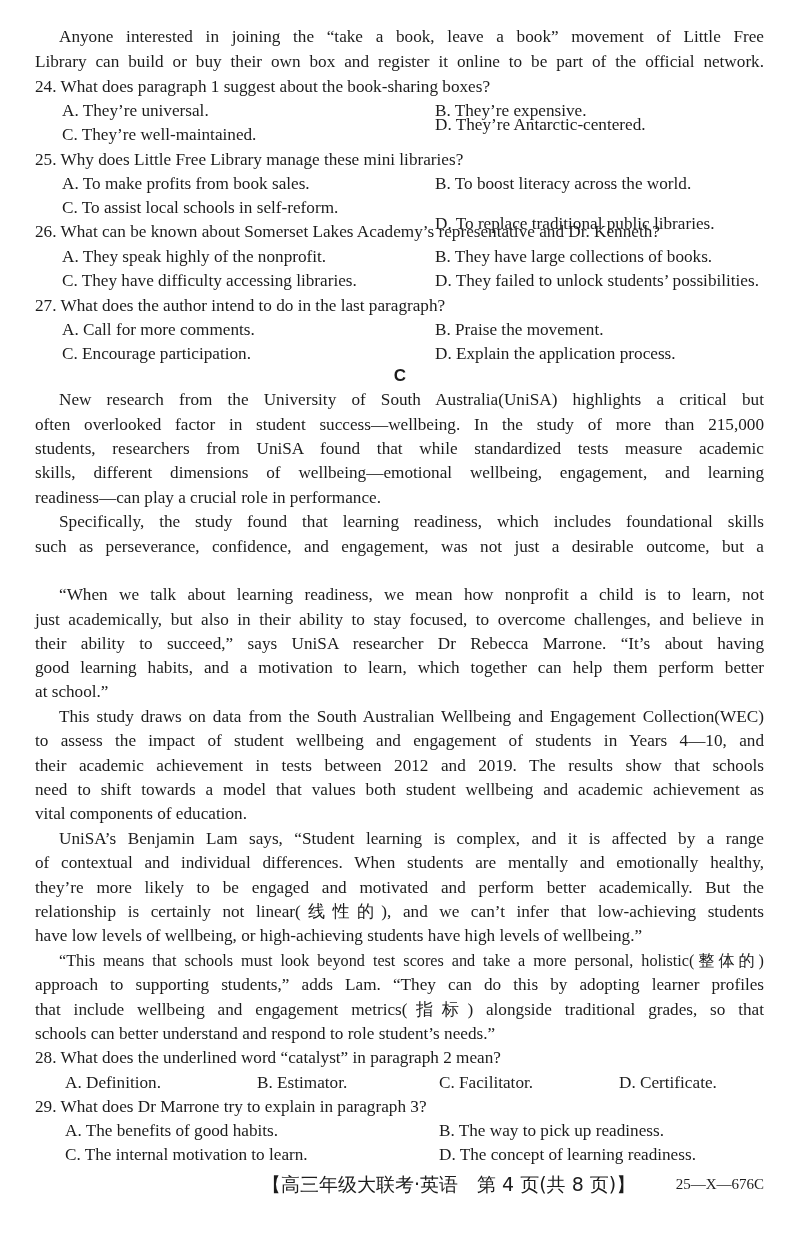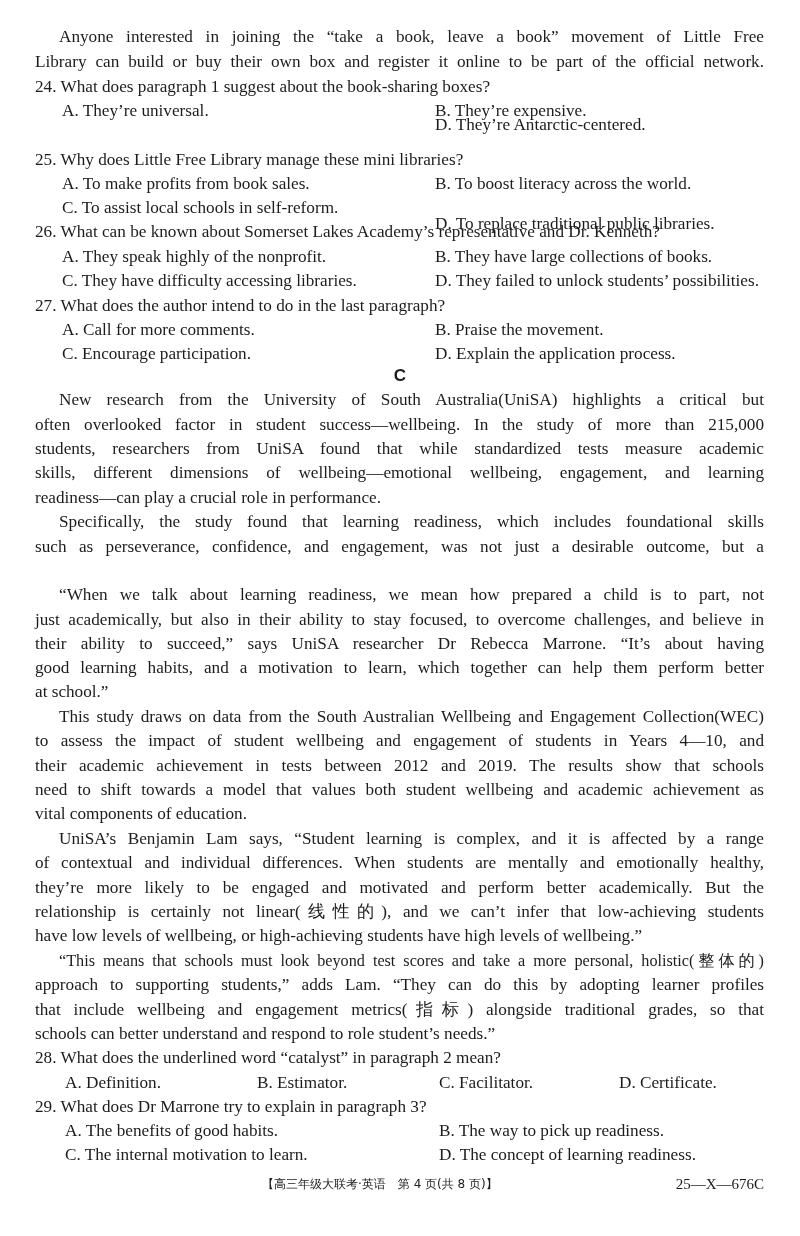--- a/index.html
+++ b/index.html
@@ -17,34 +17,35 @@
   }
   .just { text-align: justify; text-align-last: justify; }
   .ind { padding-left: 24px; width: 705px; }
   .opt { position: absolute; white-space: nowrap; height: 24px; line-height: 24px; margin-left: 9px; }
   .sec { position: absolute; left: 0; width: 800px; text-align: center; font-weight: bold; font-family: "Liberation Sans", sans-serif; font-size: 17px; }
   u { text-decoration: underline; text-underline-offset: 3px; }
   .footer {
     position: absolute; top: 1104px; left: 0; width: 800px; height: 24px; line-height: 24px;
     font-size: 15px;
   }
-  .footer .center { position: absolute; left: 262px; font-family: "DejaVu Sans", sans-serif; font-size: 12px; }
+  .footer .center { position: absolute; left: 262px; font-family: "DejaVu Sans", sans-serif; font-size: 19px; }
   .footer .code { position: absolute; right: 36px; }
 </style>
 </head>
 <body>
 
 <div class="page">
 
   <div class="ln ind just" style="top:25px">Anyone interested in joining the “take a book, leave a book” movement of Little Free</div>
   <div class="ln just" style="top:50px">Library can build or buy their own box and register it online to be part of the official network.</div>
 
   <div class="ln" style="top:75px">24. What does paragraph 1 suggest about the book-sharing boxes?</div>
   <div class="opt" style="top:99px;left:53px">A. They’re universal.</div>
   <div class="opt" style="top:99px;left:426px">B. They’re expensive.</div>
+  <div class="opt" style="top:123px;left:53px">C. They’re well-maintained.</div>
   <div class="opt" style="top:113px;left:426px">D. They’re Antarctic-centered.</div>
 
   <div class="ln" style="top:148px">25. Why does Little Free Library manage these mini libraries?</div>
   <div class="opt" style="top:172px;left:53px">A. To make profits from book sales.</div>
   <div class="opt" style="top:172px;left:426px">B. To boost literacy across the world.</div>
   <div class="opt" style="top:196px;left:53px">C. To assist local schools in self-reform.</div>
   <div class="opt" style="top:212px;left:426px">D. To replace traditional public libraries.</div>
 
   <div class="ln" style="top:220px">26. What can be known about Somerset Lakes Academy’s representative and Dr. Kenneth?</div>
   <div class="opt" style="top:245px;left:53px">A. They speak highly of the nonprofit.</div>
@@ -62,21 +63,21 @@
 
   <div class="ln ind just" style="top:388px">New research from the University of South Australia(UniSA) highlights a critical but</div>
   <div class="ln just" style="top:413px">often overlooked factor in student success—wellbeing. In the study of more than 215,000</div>
   <div class="ln just" style="top:437px">students, researchers from UniSA found that while standardized tests measure academic</div>
   <div class="ln just" style="top:461px">skills, different dimensions of wellbeing—emotional wellbeing, engagement, and learning</div>
   <div class="ln" style="top:486px">readiness—can play a crucial role in performance.</div>
 
   <div class="ln ind just" style="top:510px">Specifically, the study found that learning readiness, which includes foundational skills</div>
   <div class="ln just" style="top:535px">such as perseverance, confidence, and engagement, was not just a desirable outcome, but a</div>
 
-  <div class="ln ind just" style="top:583px">“When we talk about learning readiness, we mean how prepared a child is to part, not</div>
+  <div class="ln ind just" style="top:583px">“When we talk about learning readiness, we mean how nonprofit a child is to learn, not</div>
   <div class="ln just" style="top:608px">just academically, but also in their ability to stay focused, to overcome challenges, and believe in</div>
   <div class="ln just" style="top:632px">their ability to succeed,” says UniSA researcher Dr Rebecca Marrone. “It’s about having</div>
   <div class="ln just" style="top:656px">good learning habits, and a motivation to learn, which together can help them perform better</div>
   <div class="ln" style="top:680px">at school.”</div>
 
   <div class="ln ind just" style="top:705px">This study draws on data from the South Australian Wellbeing and Engagement Collection(WEC)</div>
   <div class="ln just" style="top:729px">to assess the impact of student wellbeing and engagement of students in Years 4—10, and</div>
   <div class="ln just" style="top:754px">their academic achievement in tests between 2012 and 2019. The results show that schools</div>
   <div class="ln just" style="top:778px">need to shift towards a model that values both student wellbeing and academic achievement as</div>
   <div class="ln" style="top:802px">vital components of education.</div>

